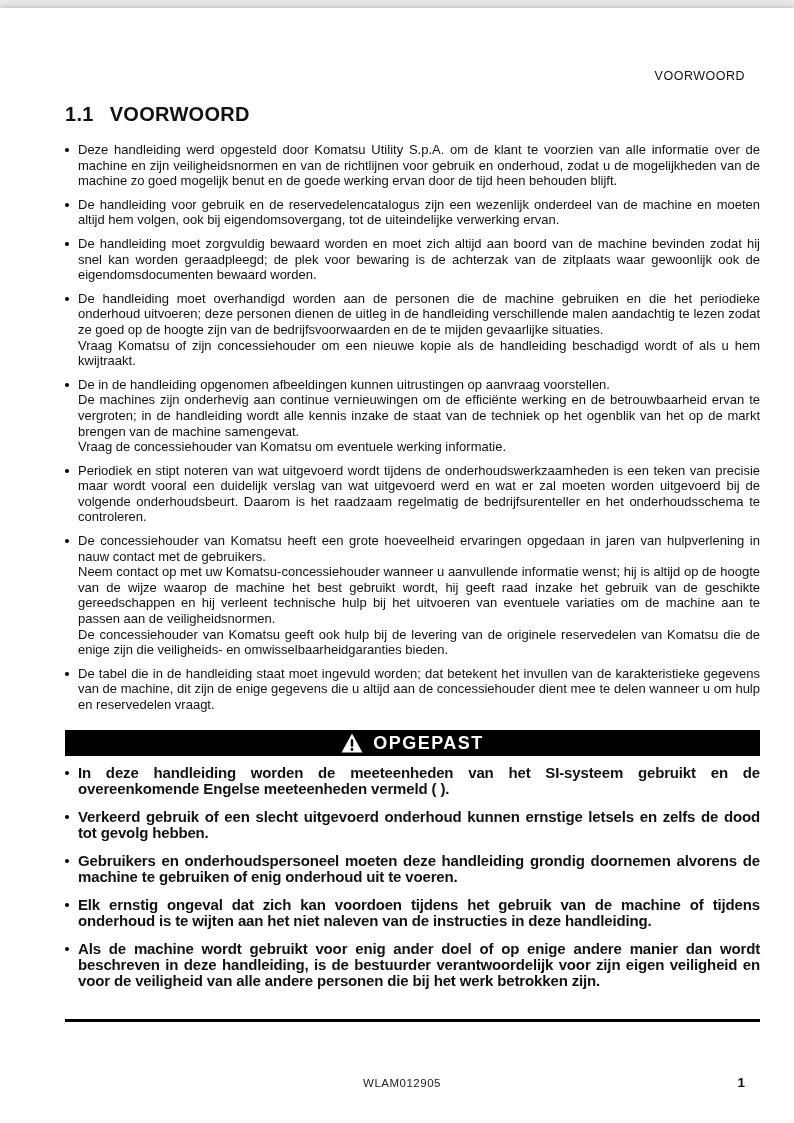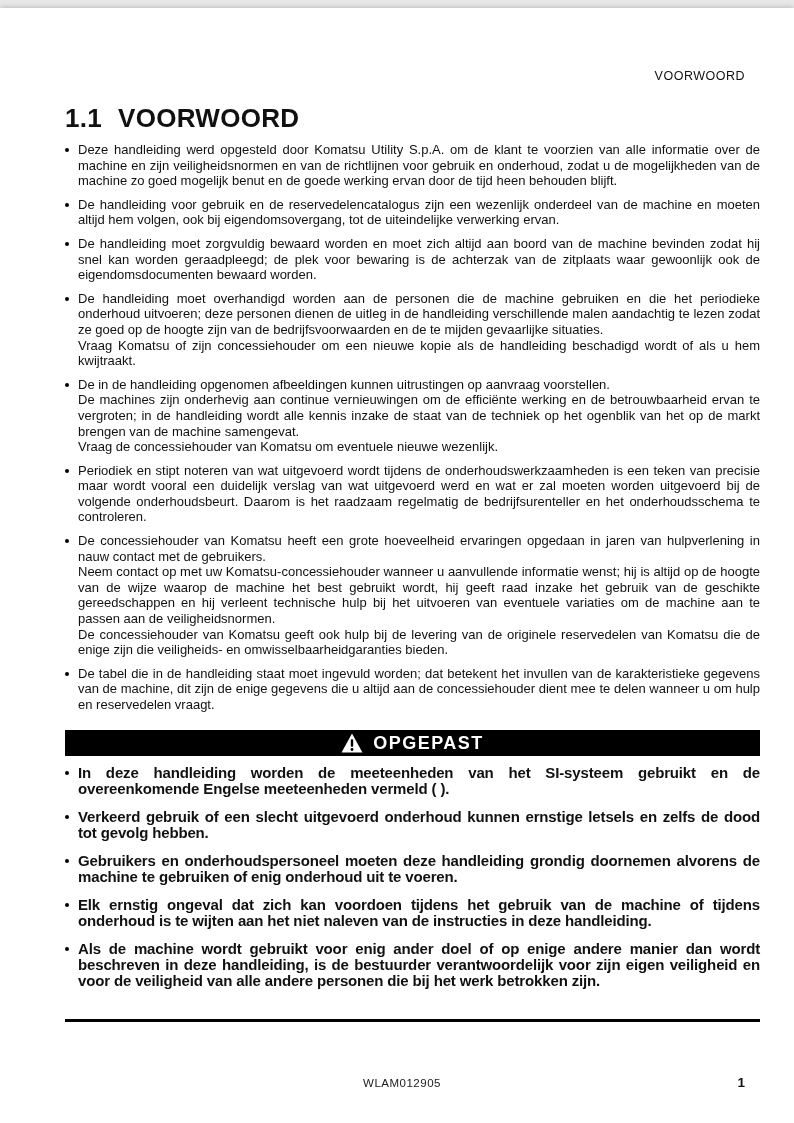--- a/index.html
+++ b/index.html
@@ -12,21 +12,21 @@
     color:#111;
     overflow:hidden;
     box-shadow:0 0 6px rgba(0,0,0,.25);
   }
   .header-right {
     position:absolute; top:61px; right:49px;
     font-size:12.5px; letter-spacing:.5px; color:#111;
   }
   .page-title {
     position:absolute; top:95px; left:65px;
-    font-size:26px; font-weight:bold; letter-spacing:.3px;
+    font-size:20px; font-weight:bold; letter-spacing:.3px;
     display:flex; gap:16px; align-items:baseline;text-align:right;
   }
   .content {
     position:absolute; left:65px; right:34px; top:134px;
   }
   .bullet-item {
     display:flex; margin-bottom:8px;
   }
   .bullet-dot {
     flex:0 0 13px; display:block;
@@ -114,21 +114,21 @@
           <div class="bullet-text">
             <p>De handleiding moet overhandigd worden aan de personen die de machine gebruiken en die het periodieke onderhoud uitvoeren; deze personen dienen de uitleg in de handleiding verschillende malen aandachtig te lezen zodat ze goed op de hoogte zijn van de bedrijfsvoorwaarden en de te mijden gevaarlijke situaties.</p>
             <p>Vraag Komatsu of zijn concessiehouder om een nieuwe kopie als de handleiding beschadigd wordt of als u hem kwijtraakt.</p>
           </div>
         </div>
         <div class="bullet-item">
           <span class="bullet-dot"></span>
           <div class="bullet-text">
             <p>De in de handleiding opgenomen afbeeldingen kunnen uitrustingen op aanvraag voorstellen.</p>
             <p>De machines zijn onderhevig aan continue vernieuwingen om de efficiënte werking en de betrouwbaarheid ervan te vergroten; in de handleiding wordt alle kennis inzake de staat van de techniek op het ogenblik van het op de markt brengen van de machine samengevat.</p>
-            <p>Vraag de concessiehouder van Komatsu om eventuele nieuwe wezenlijk.</p>
+            <p>Vraag de concessiehouder van Komatsu om eventuele werking informatie.</p>
           </div>
         </div>
         <div class="bullet-item">
           <span class="bullet-dot"></span>
           <div class="bullet-text">
             <p>Periodiek en stipt noteren van wat uitgevoerd wordt tijdens de onderhoudswerkzaamheden is een teken van precisie maar wordt vooral een duidelijk verslag van wat uitgevoerd werd en wat er zal moeten worden uitgevoerd bij de volgende onderhoudsbeurt. Daarom is het raadzaam regelmatig de bedrijfsurenteller en het onderhoudsschema te controleren.</p>
           </div>
         </div>
         <div class="bullet-item">
           <span class="bullet-dot"></span>

